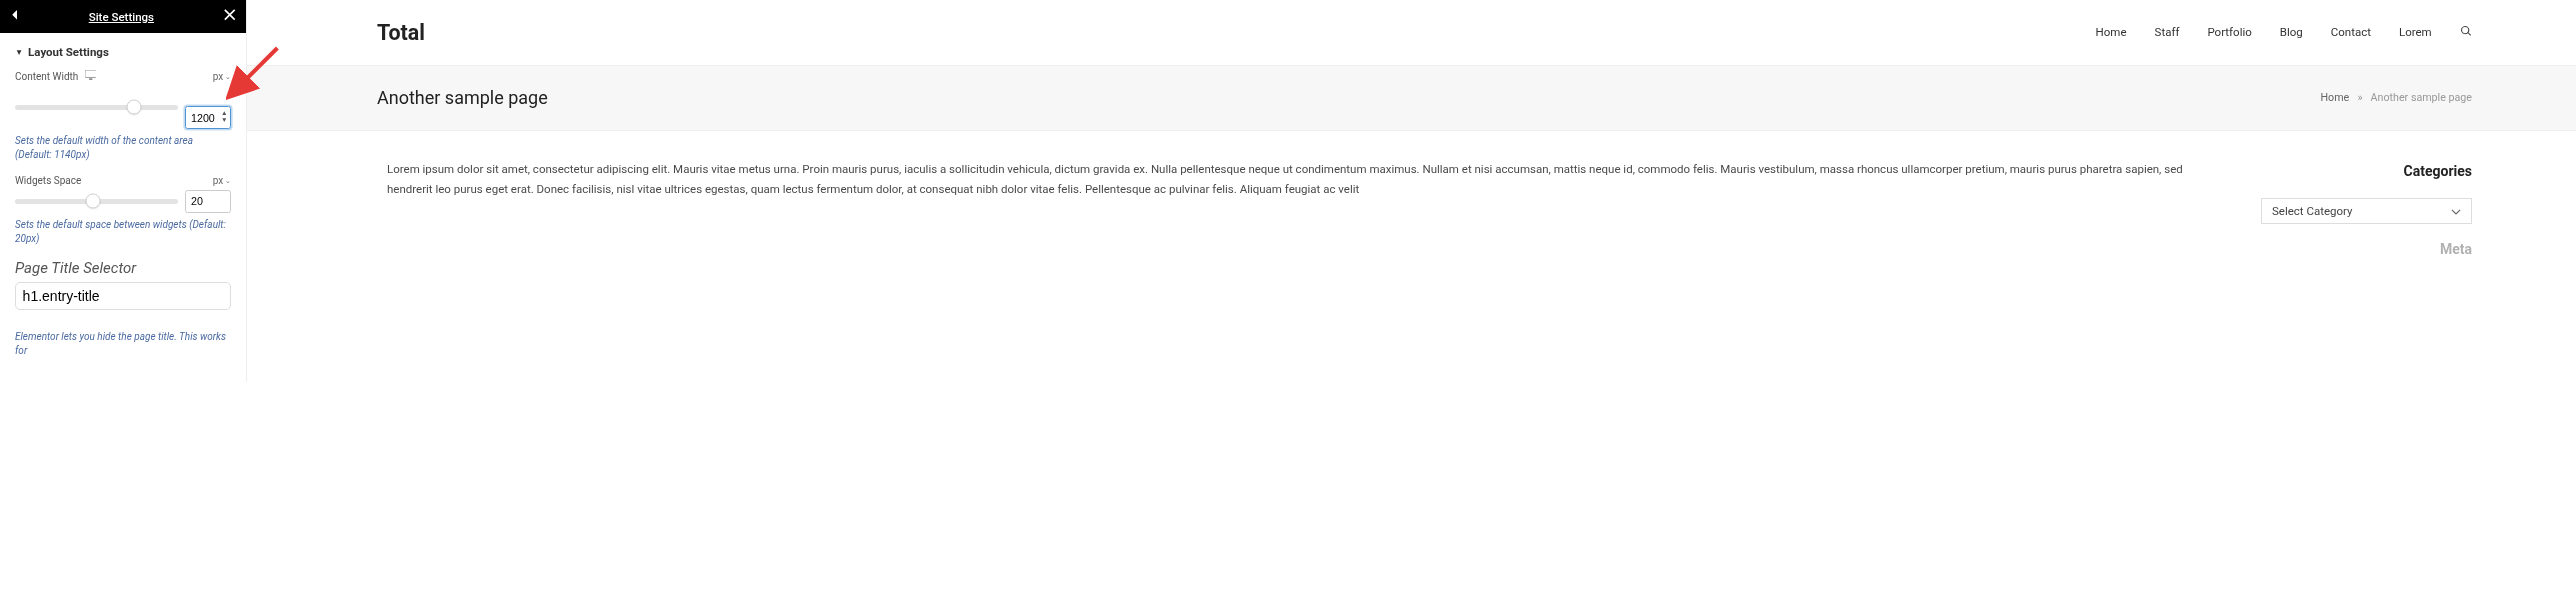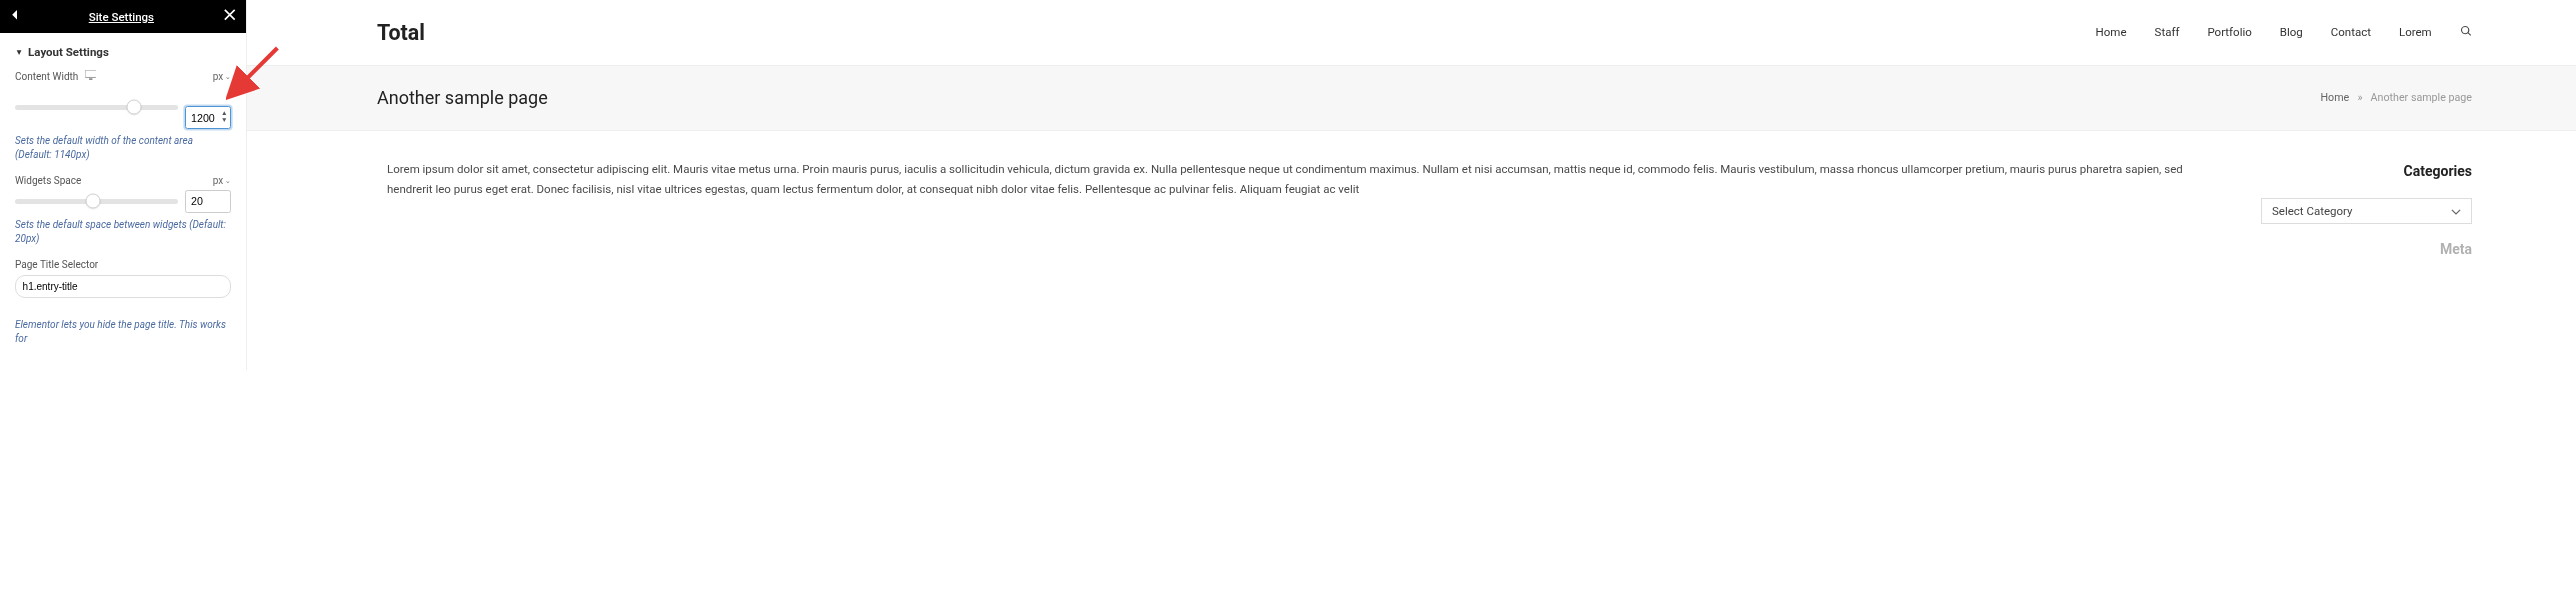--- a/index.html
+++ b/index.html
@@ -110,23 +110,23 @@
       font-style:italic;
       color:#4a6aa1;
       font-size:10px;
       line-height:1.4;
       margin-bottom:13px;
     }
 
     .text-input{
       width:100%;
       border:0.8px solid #ddd;
-      border-radius:10px;
+      border-radius:5px;
       padding:5px 6.6px;
-      font-size:10px;
+      font-size:14px;
       margin-top:5px;
     }
 
     
     .preview{
       flex:1;
       display:flex;
       flex-direction:column;
       color:#333;
     }
@@ -265,21 +265,21 @@
       <div class="slider-track">
         <div class="slider-thumb" style="left:48%;"></div>
       </div>
       <div class="num-input">
         <input value="20" style="">
       </div>
     </div>
     <div class="help-text">Sets the default space between widgets (Default: 20px)</div>
 
     
-    <div style="font-size:10px;color:#555;">Page Title Selector</div>
+    <div style="font-size:15px;color:#555;font-style:italic;">Page Title Selector</div>
     <input class="text-input" value="h1.entry-title" style="">
     <div class="help-text" style="margin-top:20px;">Elementor lets you hide the page title. This works for</div>
   </div>
 </div>
 
 <div class="preview">
 
 
   <div class="main-nav">
     <div class="logo">Total</div>

